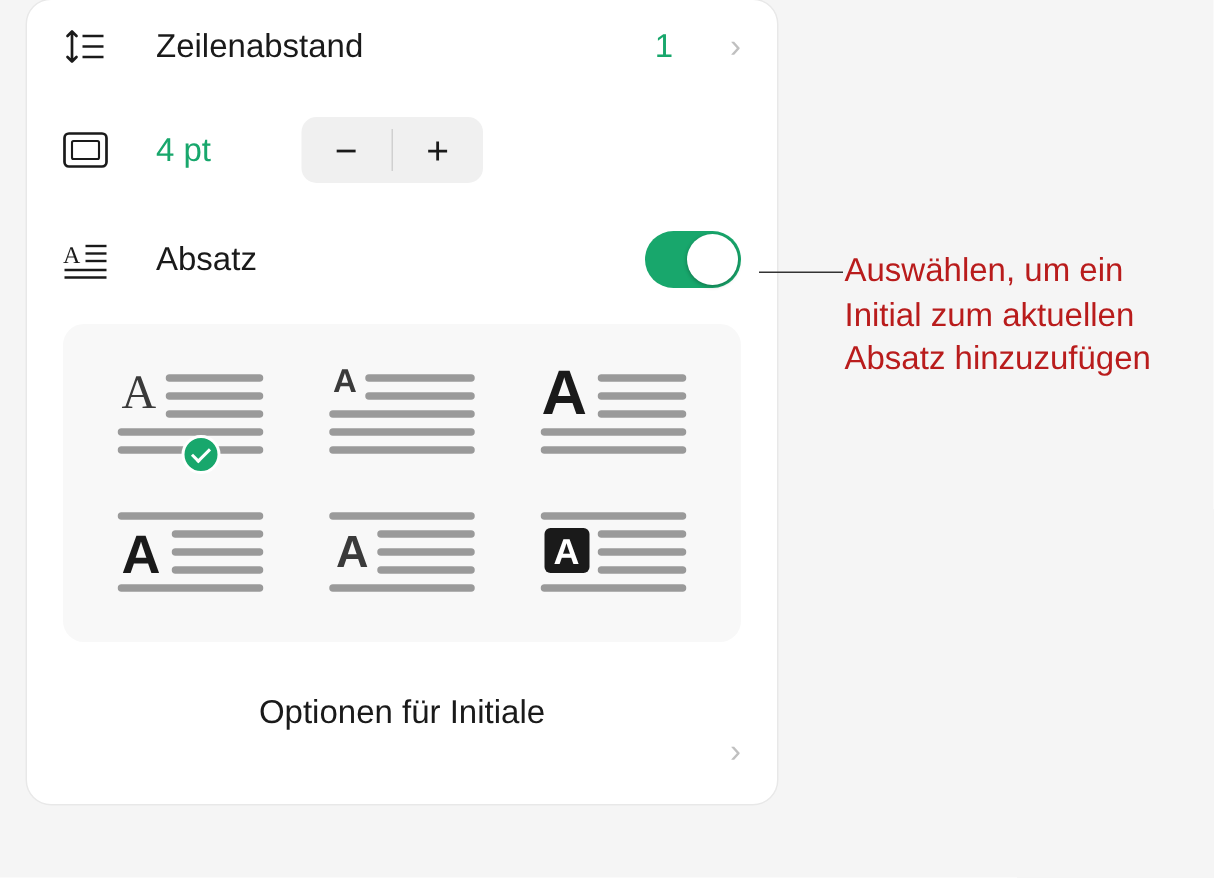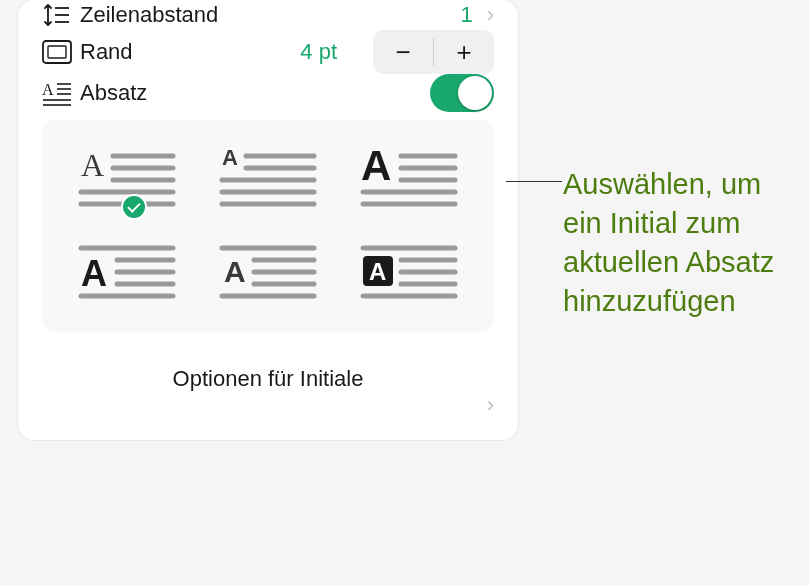--- a/index.html
+++ b/index.html
@@ -20,22 +20,22 @@
       border-radius: 16px;
       padding: 0;
       position: absolute;
       left: 18px;
       top: 0;
       box-shadow: 0 0 0 1px rgba(0,0,0,0.05);
     }
     .row {
       display: flex;
       align-items: center;
-      padding: 0 24px;
-      gap: 8px;
+      padding: 16px 24px;
+      gap: 32px;
     }
     .row-icon {
       width: 30px;
       height: 30px;
       display: flex;
       align-items: center;
       justify-content: center;
       flex-shrink: 0;
     }
     .row-label {
@@ -146,23 +146,23 @@
       cursor: pointer;
       flex-direction: column;
     }
     .options-row .chevron {
       margin-left: auto;
     }
     .callout {
       position: absolute;
       left: 563px;
       top: 165px;
-      font-size: 29px;
+      font-size: 22px;
       line-height: 1.35;
-      color: #4d7c0f;
+      color: #b91c1c;
       max-width: 230px;
     }
     .callout-line {
       position: absolute;
       left: 506px;
       top: 181px;
       width: 56px;
       height: 1px;
       background: #333;
     }
@@ -186,21 +186,20 @@
     <div class="chevron">›</div>
   </div>
 
   <div class="row">
     <div class="row-icon">
       <svg width="30" height="24" viewBox="0 0 30 24">
         <rect x="1" y="1" width="28" height="22" rx="3" stroke="#1a1a1a" stroke-width="1.8" fill="none"></rect>
         <rect x="6" y="6" width="18" height="12" rx="1" stroke="#1a1a1a" stroke-width="1.4" fill="none"></rect>
       </svg>
     </div>
-    <div class="row-label">Rand</div>
     <div class="row-value" style="margin-right:28px;">4 pt</div>
     <div class="stepper">
       <div class="stepper-btn">−</div>
       <div class="stepper-divider"></div>
       <div class="stepper-btn">+</div>
     </div>
   </div>
 
   <div class="row">
     <div class="row-icon">

